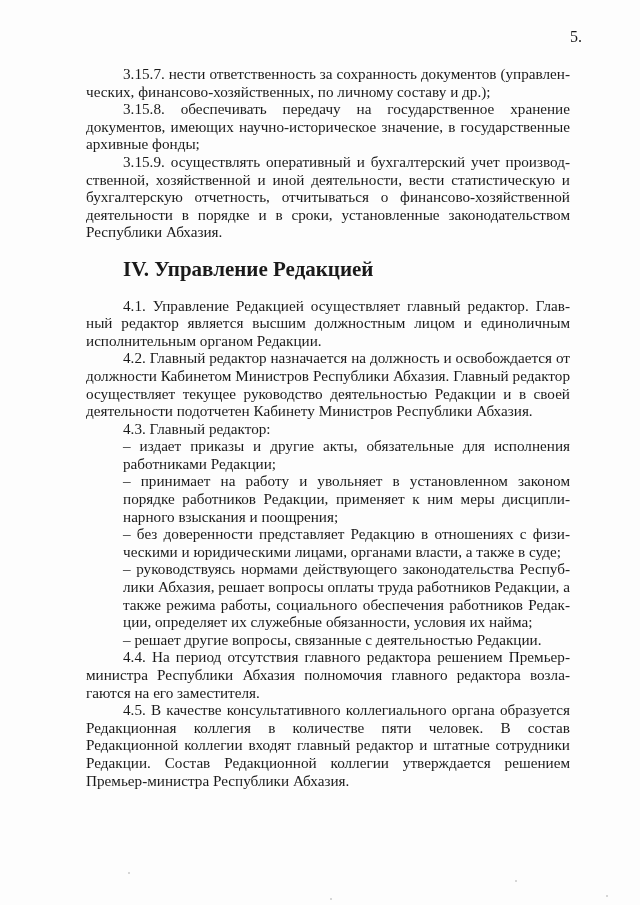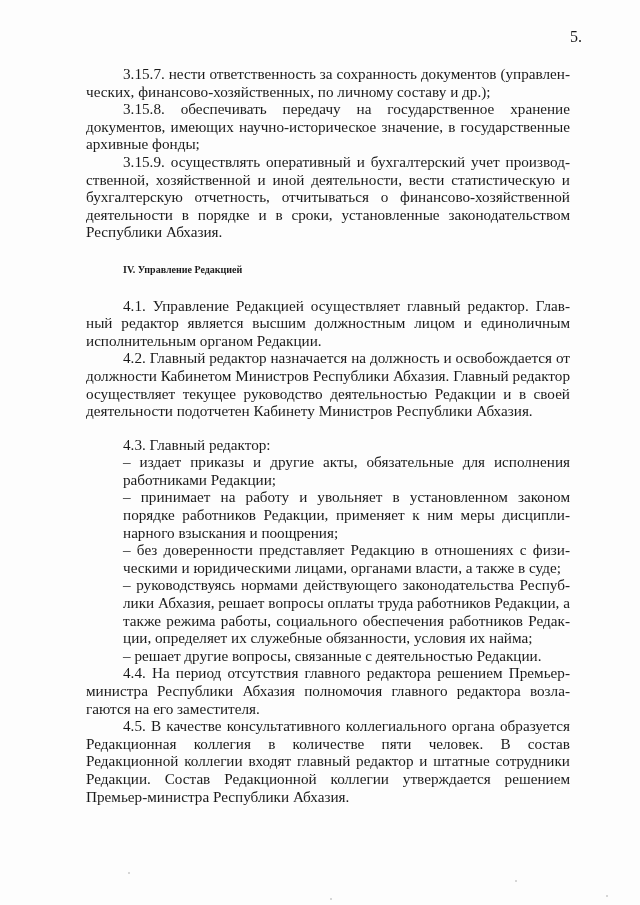--- a/index.html
+++ b/index.html
@@ -38,25 +38,25 @@
     }
     .para {
       margin: 0;
       text-align: justify;
       text-indent: 37px;
       hyphens: manual;
     }
     .heading {
       margin: 20px 0 18px 37px;
       font-weight: bold;
-      font-size: 10px;
+      font-size: 21px;
       line-height: 17.6px;
     }
     .indent-block {
-      margin: 16px 0 0 37px;
+      margin: 0 0 0 37px;
       text-align: justify;
     }
     .indent-block .lead {
       margin: 0;
     }
     .dash-item {
       margin: 0;
       text-align: justify;
     }
     .speck {

